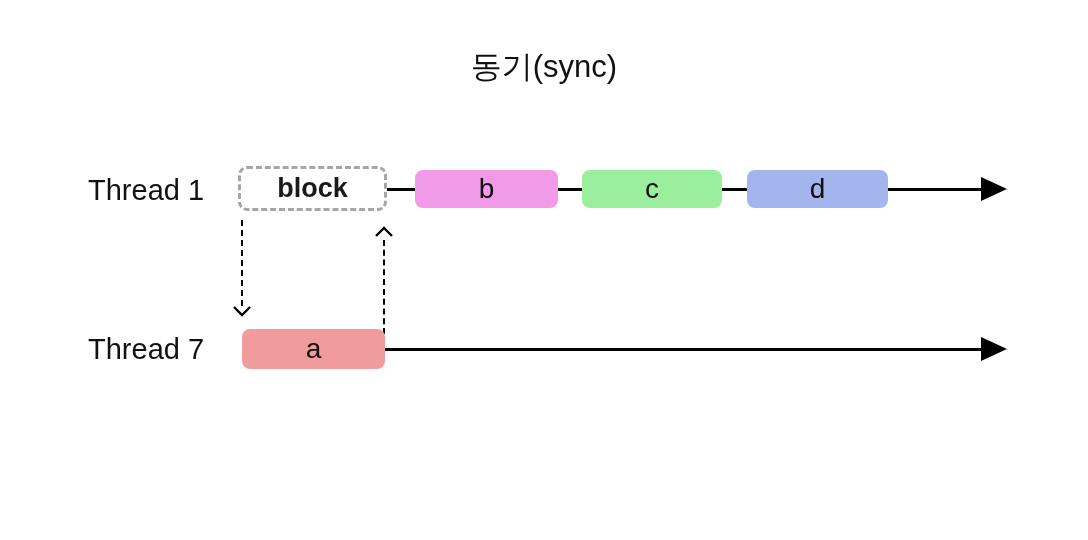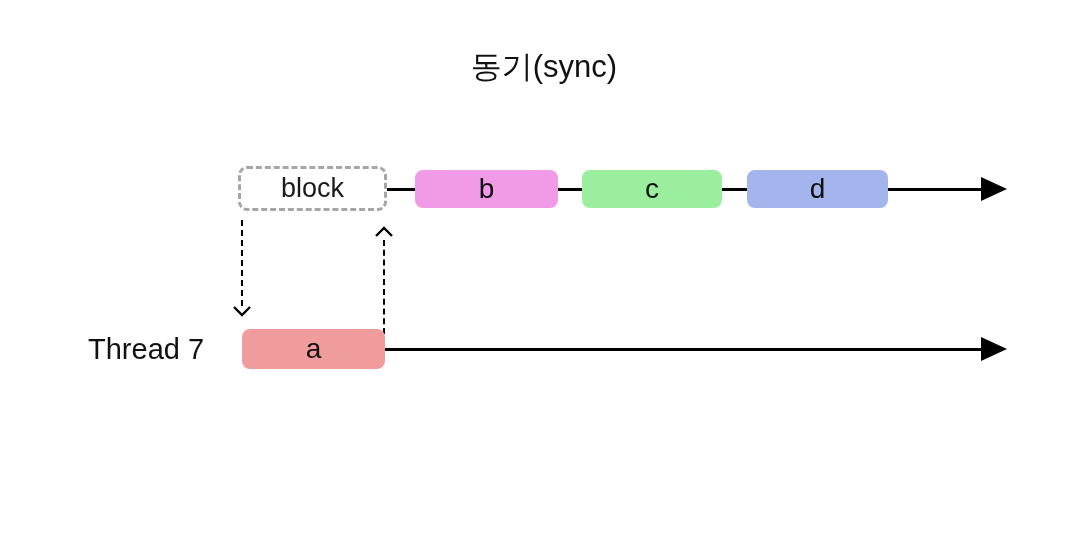--- a/index.html
+++ b/index.html
@@ -72,25 +72,26 @@
   }
   .chevron svg{display:block;}
 </style>
 </head>
 <body>
 
 <div class="canvas">
 
   <div class="title">동기(sync)</div>
 
+  <div class="thread-label" style="top:173px;">Thread 1</div>
 
   <div class="timeline" style="left: 387px; top: 188px; width: 600px; background-color: rgb(0, 0, 0);"></div>
   <div class="arrowhead" style="left:981px; top:177px;"></div>
 
-  <div class="block-box" style="border-color: rgb(166, 166, 166);">
+  <div class="block-box" style="border-color: rgb(166, 166, 166); font-weight: bold;">
     <span>block</span>
   </div>
 
   <div class="task-box" style="left: 415px; top: 170px; width: 143px; background-color: rgb(240, 154, 232);">
     <span>b</span>
   </div>
   <div class="task-box" style="left: 582px; top: 170px; width: 140px; background-color: rgb(154, 238, 157);">
     <span>c</span>
   </div>
   <div class="task-box" style="left: 747px; top: 170px; width: 141px; background-color: rgb(164, 181, 238);">

